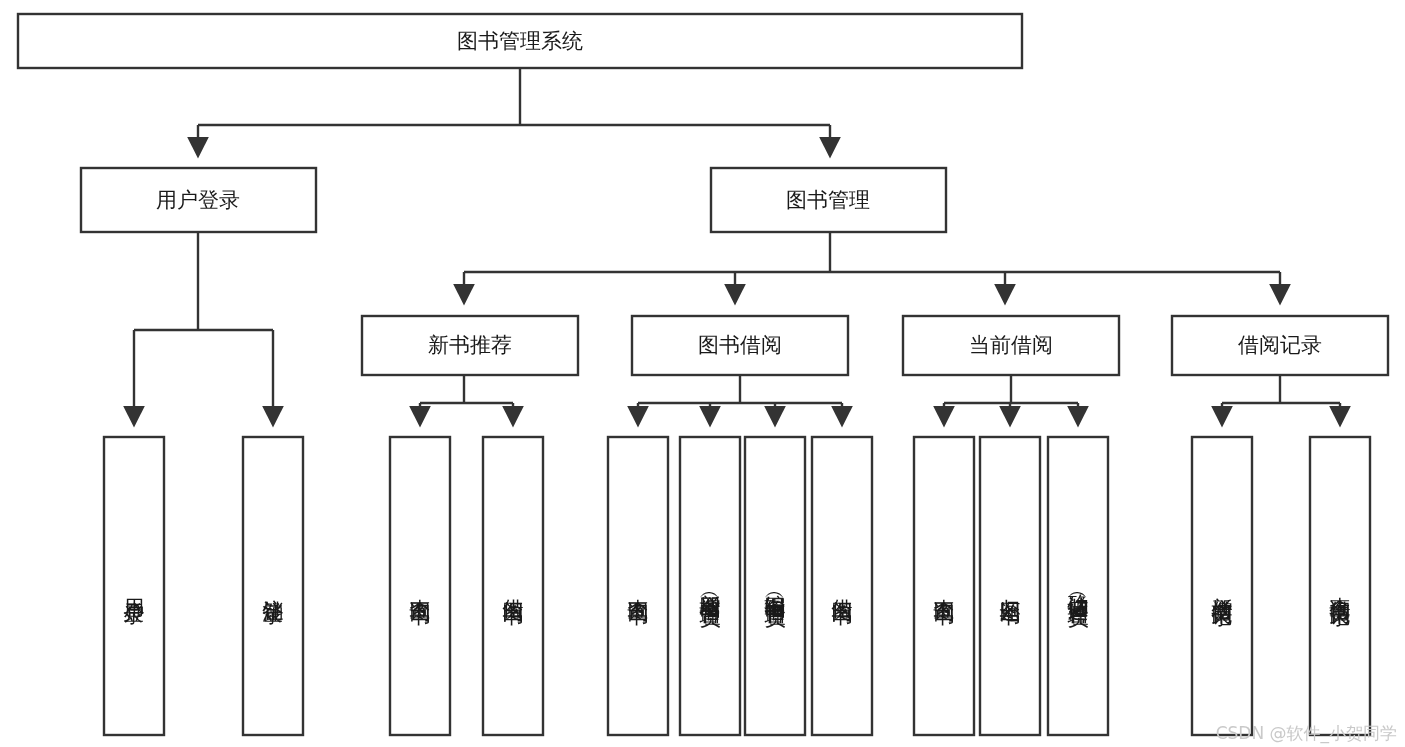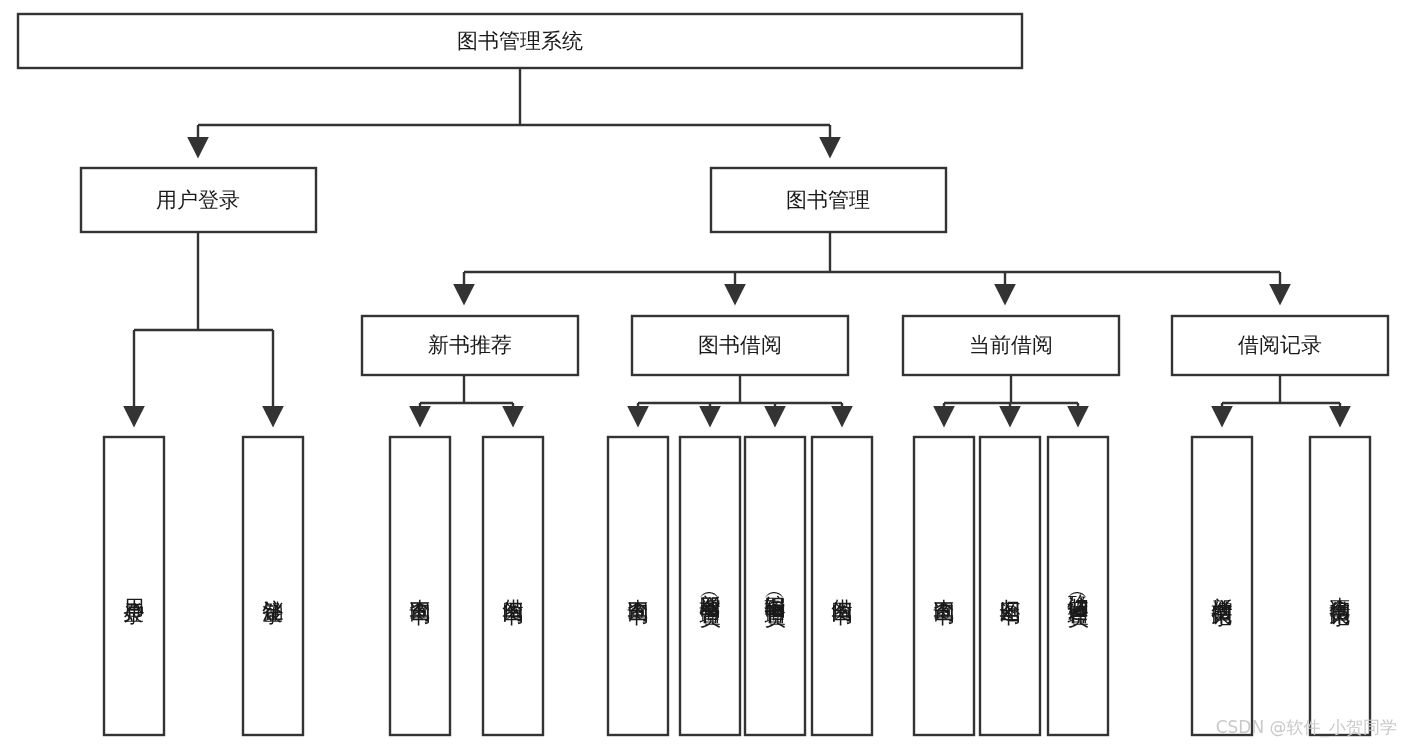--- a/index.html
+++ b/index.html
@@ -51,21 +51,21 @@
     stroke: #333333;
     stroke-width: 2.4;
     fill: none;
   }
   .arrow-head {
     fill: #333333;
   }
   .watermark {
     position: absolute;
     right: 8px;
-    bottom: 8px;
+    bottom: 2px;
     font-family: "DejaVu Sans", "Liberation Sans", sans-serif;
     font-size: 17px;
     color: #c9c9c9;
     white-space: nowrap;
     pointer-events: none;
   }
 </style>
 </head>
 <body>
 

